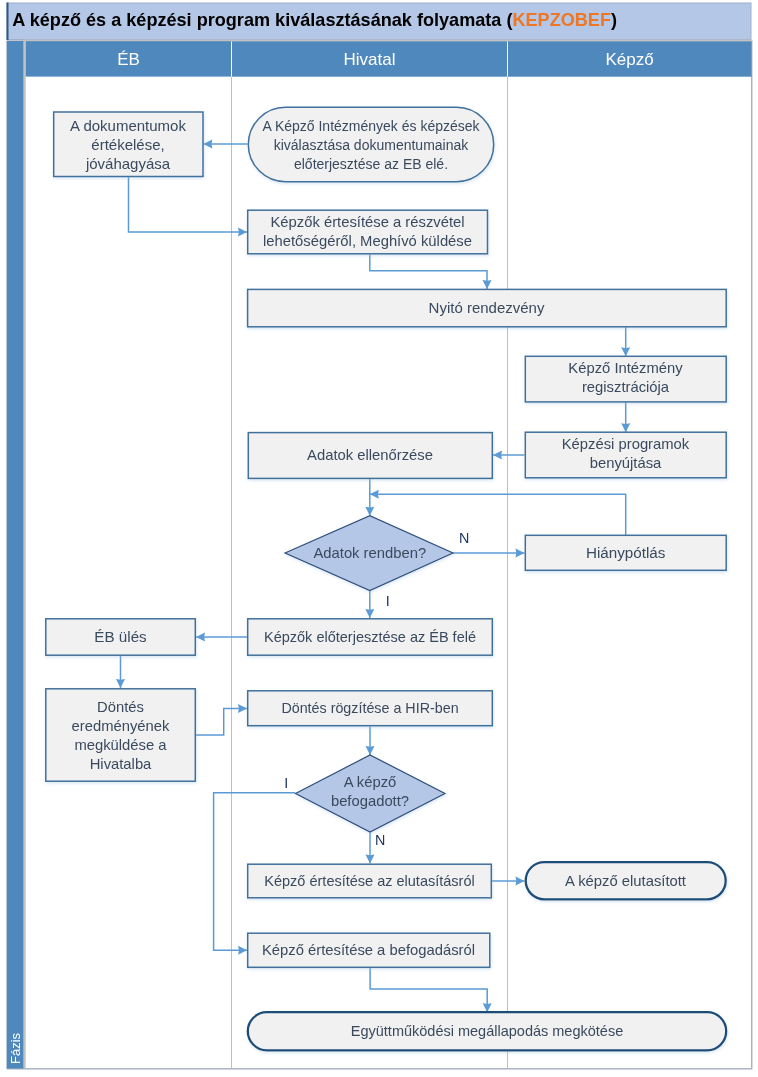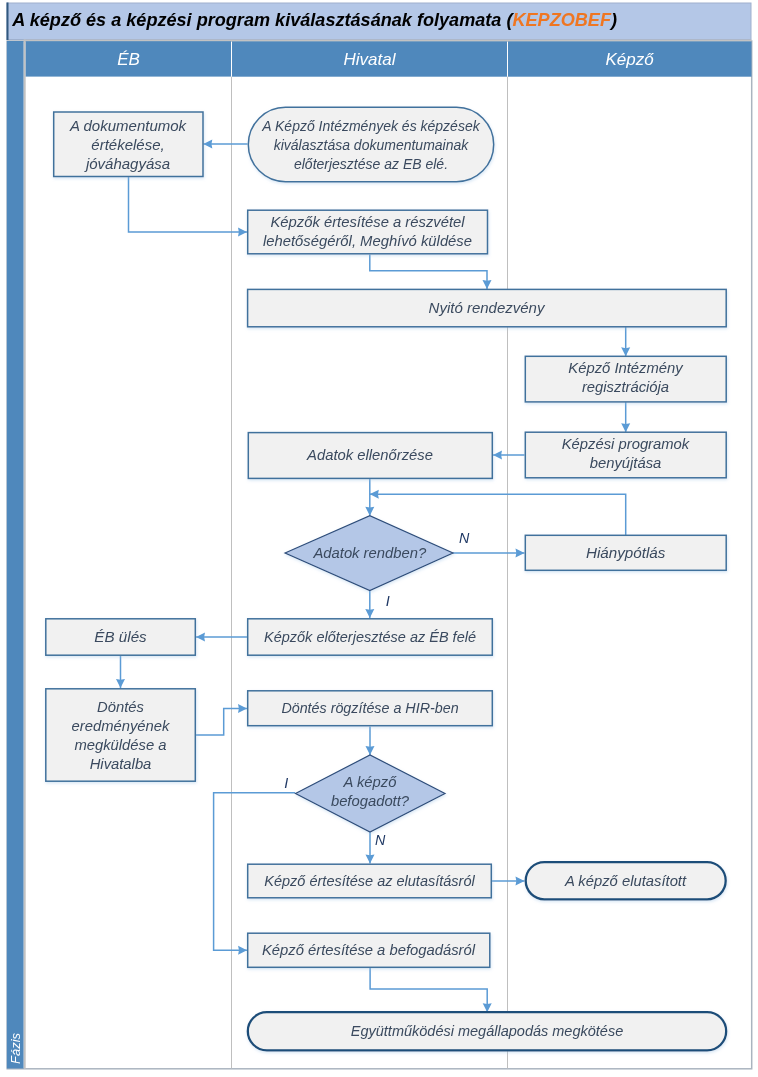--- a/index.html
+++ b/index.html
@@ -1,18 +1,18 @@
 <!DOCTYPE html>
 <html><head>
 <meta charset="utf-8">
 <title>Flowchart</title>
 <style>
   html,body{margin:0;padding:0;background:#ffffff;}
   body{width:758px;height:1077px;font-family:"Liberation Sans",sans-serif;overflow:hidden;}
-  #root{position:relative;width:758px;height:1077px;background:#fff;font-style:italic;}
+  #root{position:relative;width:758px;height:1077px;background:#fff;}
   svg{position:absolute;left:0;top:0;}
   .nodelabel{font-family:"Liberation Sans",sans-serif;font-size:14.8px;fill:#3a4a5e;}
   .fs14{font-size:14px;}
   .fs145{font-size:14.5px;}
   .fs15{font-size:15px;}
   .fs152{font-size:15.2px;}
   .fs143{font-size:14.3px;}
   .headerlabel{font-family:"Liberation Sans",sans-serif;font-size:17px;fill:#ffffff;}
   .branchlabel{font-family:"Liberation Sans",sans-serif;font-size:14.3px;fill:#1f3864;}
   .titletext{font-family:"Liberation Sans",sans-serif;font-size:18.1px;font-weight:bold;fill:#000;}

